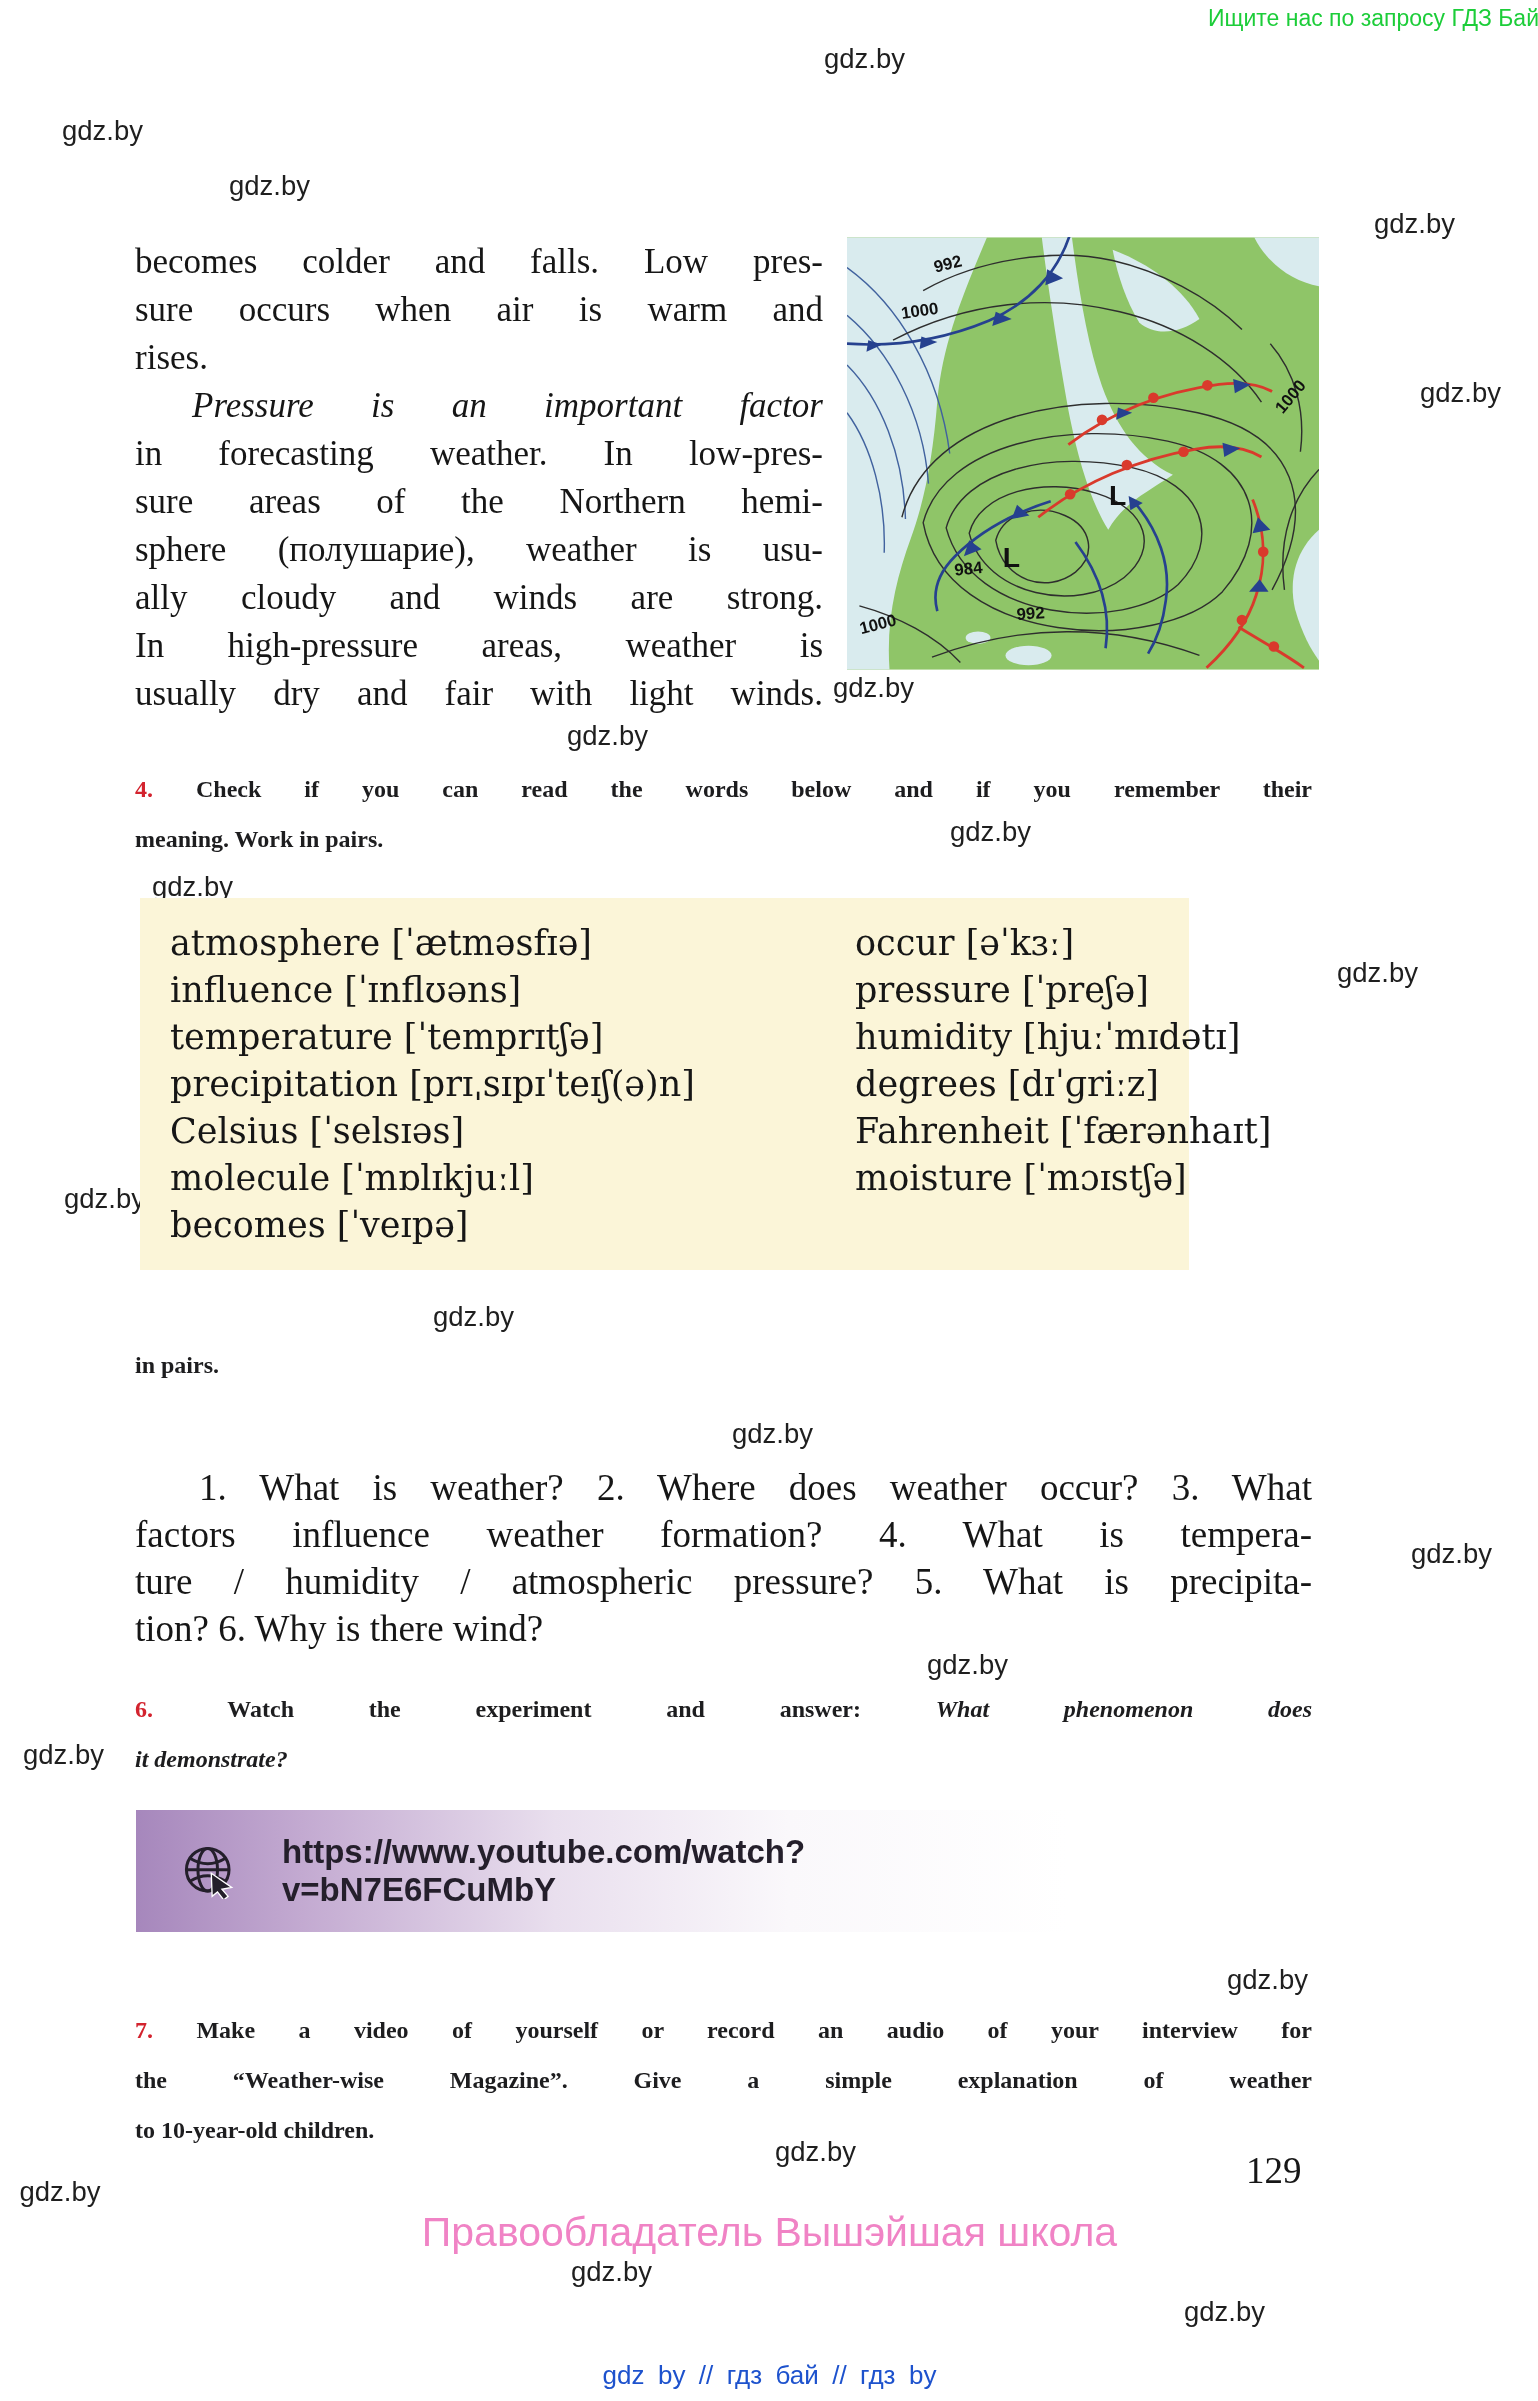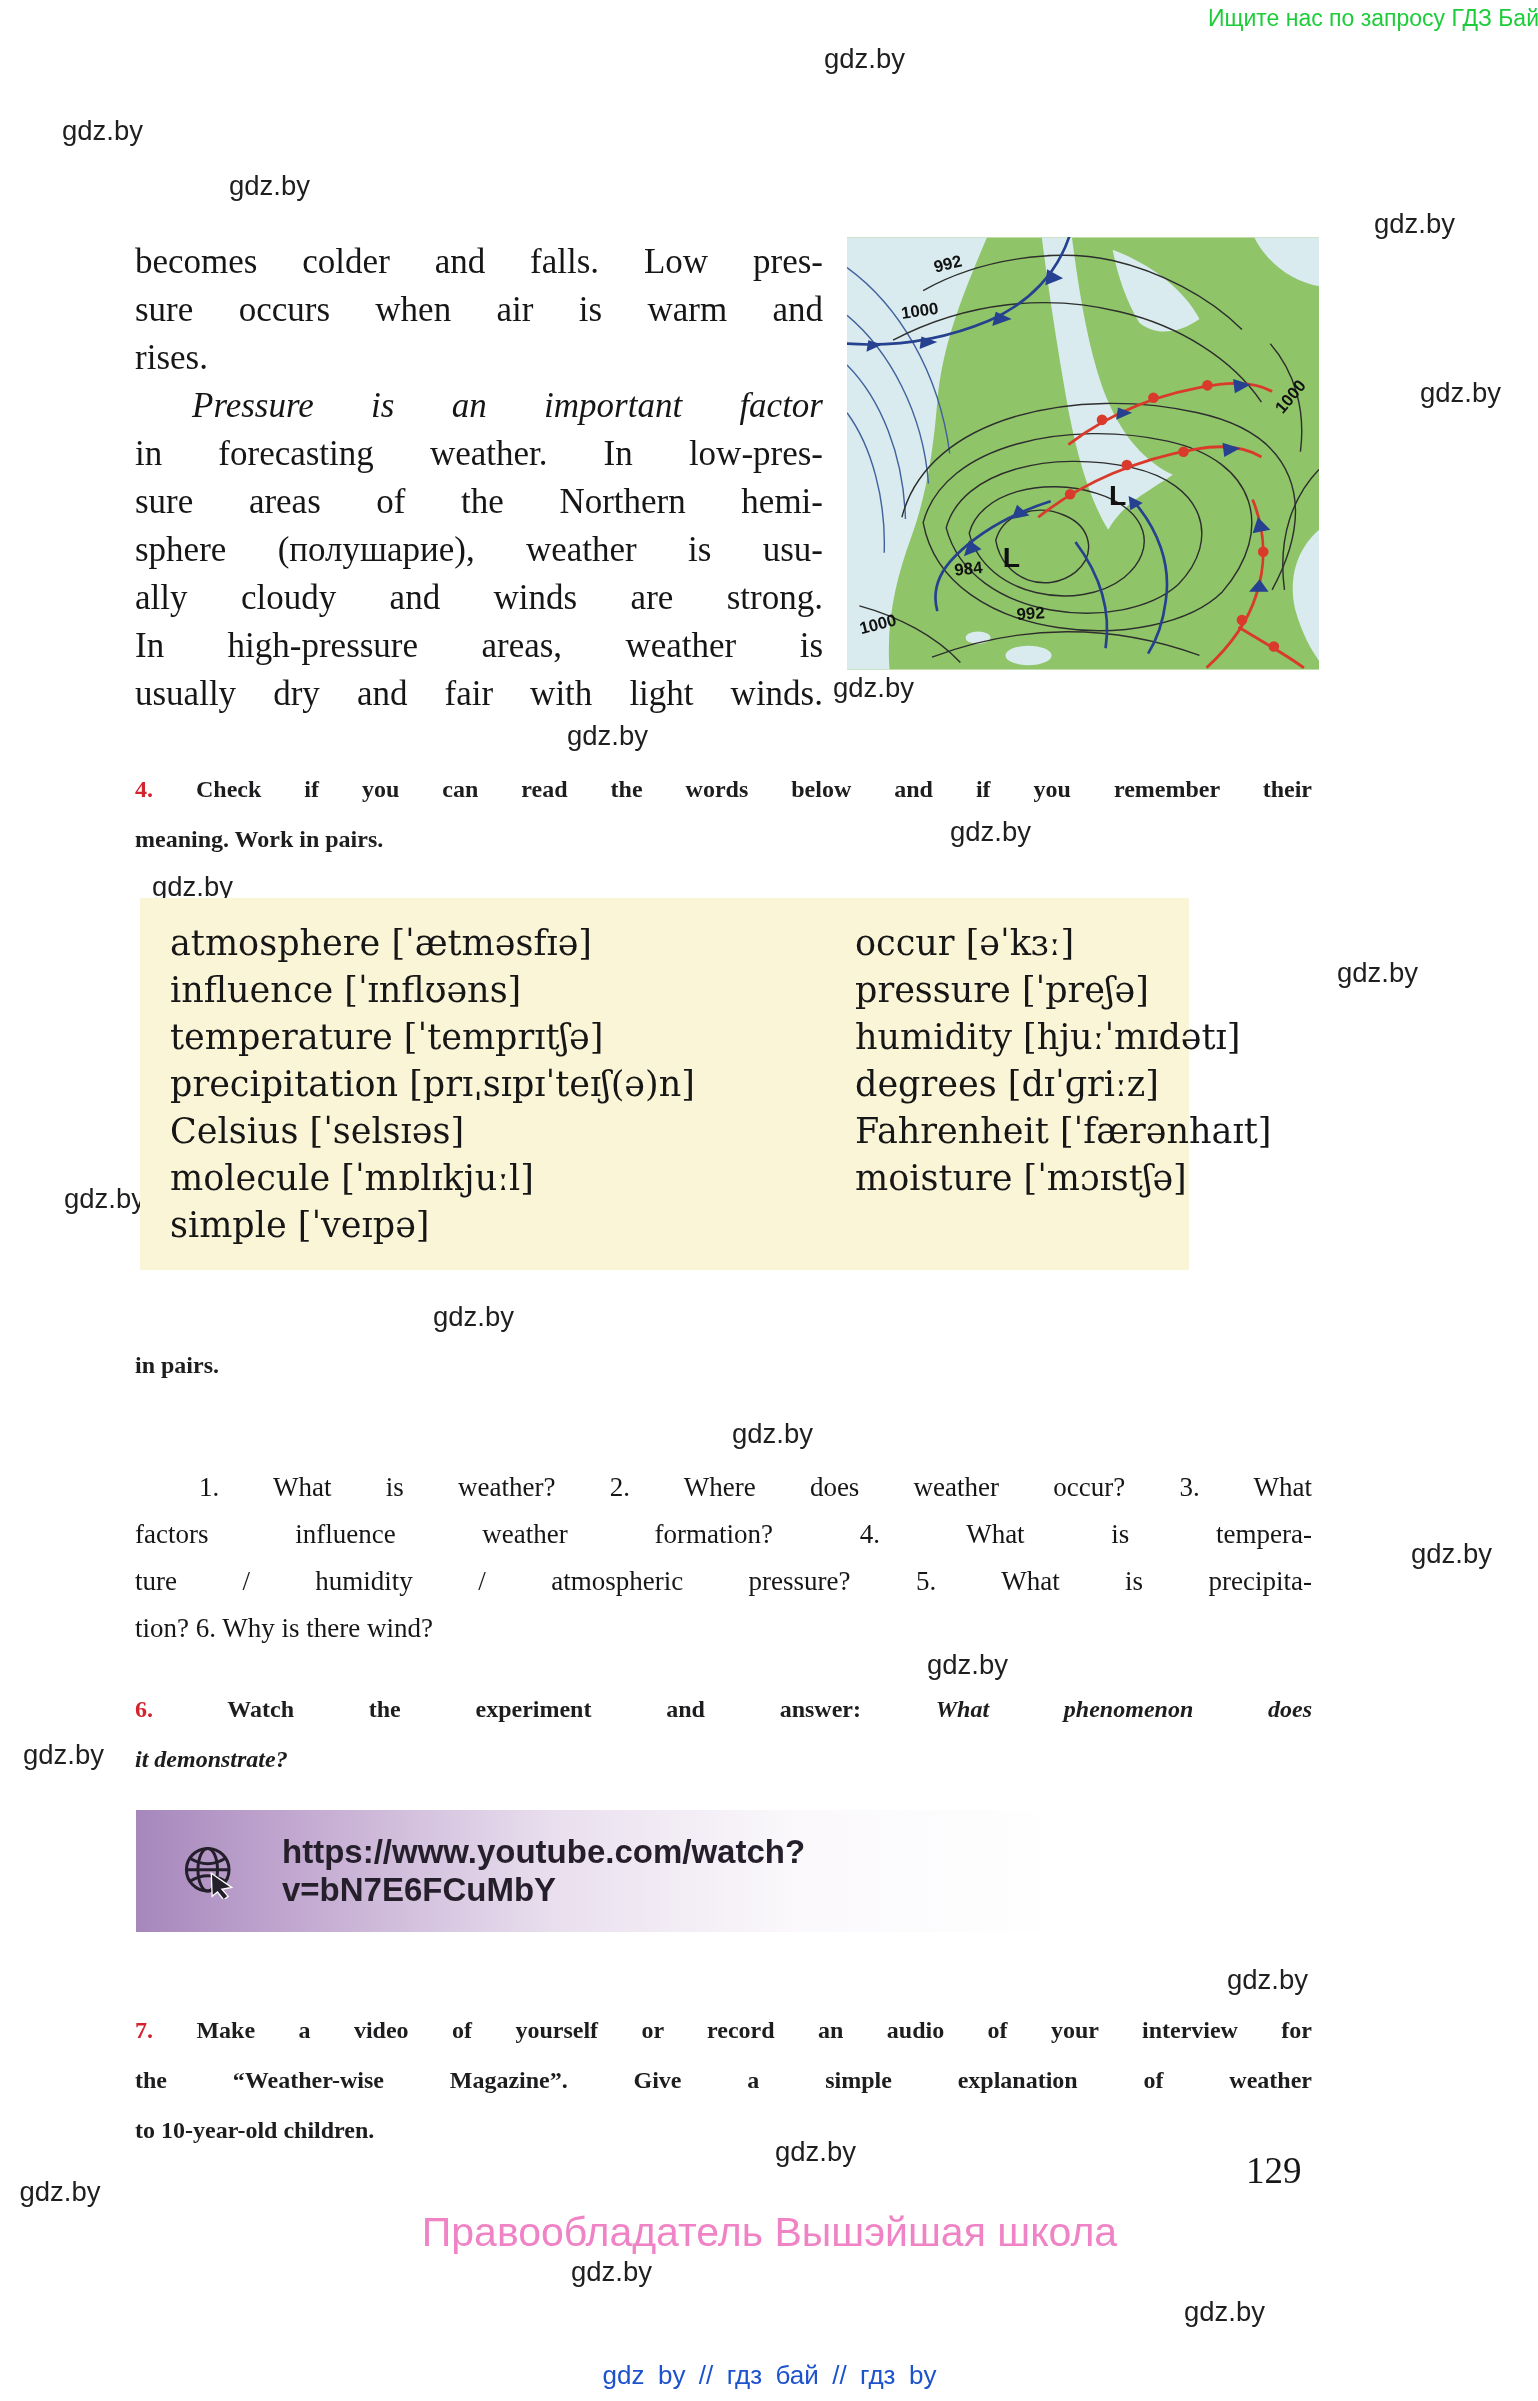--- a/index.html
+++ b/index.html
@@ -24,21 +24,21 @@
   .exnum{color:#d3232e;}
   .jl{text-align:justify;text-align-last:justify;}
   .ll{text-align:left;}
   .it{font-style:italic;}
   
   .vbox{left:140px;top:898px;width:1049px;height:372px;background:#fbf5d8;}
   .vcol{position:absolute;top:22px;font-family:"DejaVu Serif",serif;font-size:35px;line-height:47px;white-space:nowrap;}
   .vleft{left:30px;}
   .vright{left:715px;}
   
-  .quest{left:135px;top:1464px;width:1177px;font-size:27px;line-height:47px;}
+  .quest{left:135px;top:1464px;width:1177px;font-size:37px;line-height:47px;}
   .qindent{padding-left:64px;}
   
   .linkbar{left:136px;top:1810px;width:931px;height:122px;
            background:linear-gradient(90deg,#a687bc 0%,#c3aad1 18%,#e9dfee 45%,#faf8fb 70%,#ffffff 100%);}
   .globe{position:absolute;left:46px;top:34px;width:55px;height:55px;}
   .url{position:absolute;left:146px;top:0;height:122px;display:flex;align-items:center;
        font-family:"Liberation Sans",sans-serif;font-weight:bold;font-size:33px;color:#241f2b;}
   
   .pagenum{left:1246px;top:2149px;font-size:37px;}
   .copyright{left:0;top:2209px;width:1539px;text-align:center;font-family:"Liberation Sans",sans-serif;
@@ -184,21 +184,21 @@
   </div>
 
   <div class="abs vbox">
     <div class="vcol vleft">
       <div>atmosphere [ˈætməsfɪə]</div>
       <div>influence [ˈɪnflʊəns]</div>
       <div>temperature [ˈtemprɪtʃə]</div>
       <div>precipitation [prɪˌsɪpɪˈteɪʃ(ə)n]</div>
       <div>Celsius [ˈselsɪəs]</div>
       <div>molecule [ˈmɒlɪkjuːl]</div>
-      <div>simple [ˈveɪpə]</div>
+      <div>becomes [ˈveɪpə]</div>
     </div>
     <div class="vcol vright">
       <div>occur [əˈkɜː]</div>
       <div>pressure [ˈpreʃə]</div>
       <div>humidity [hjuːˈmɪdətɪ]</div>
       <div>degrees [dɪˈɡriːz]</div>
       <div>Fahrenheit [ˈfærənhaɪt]</div>
       <div>moisture [ˈmɔɪstʃə]</div>
     </div>
   </div>

